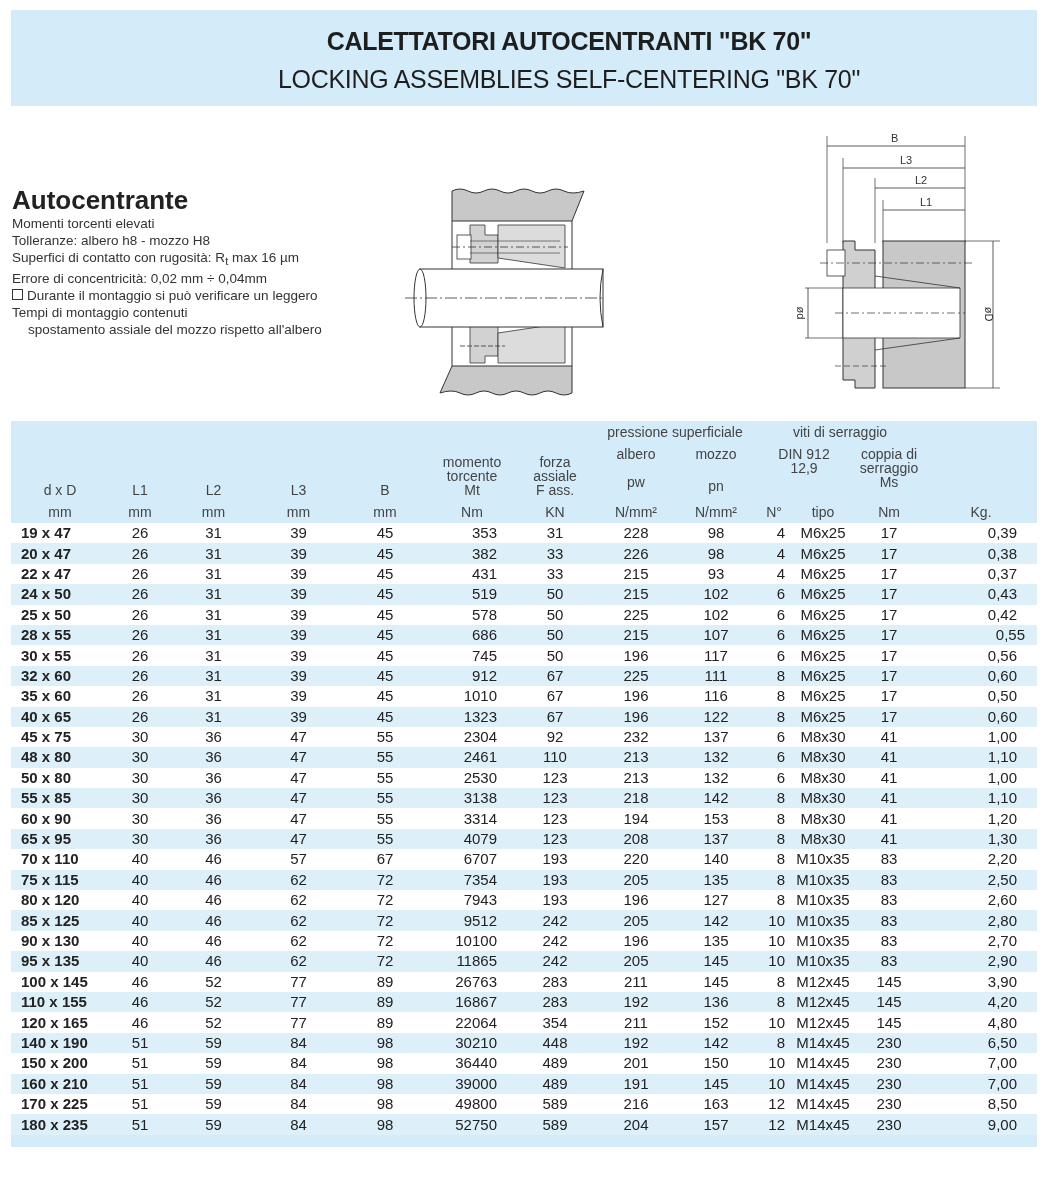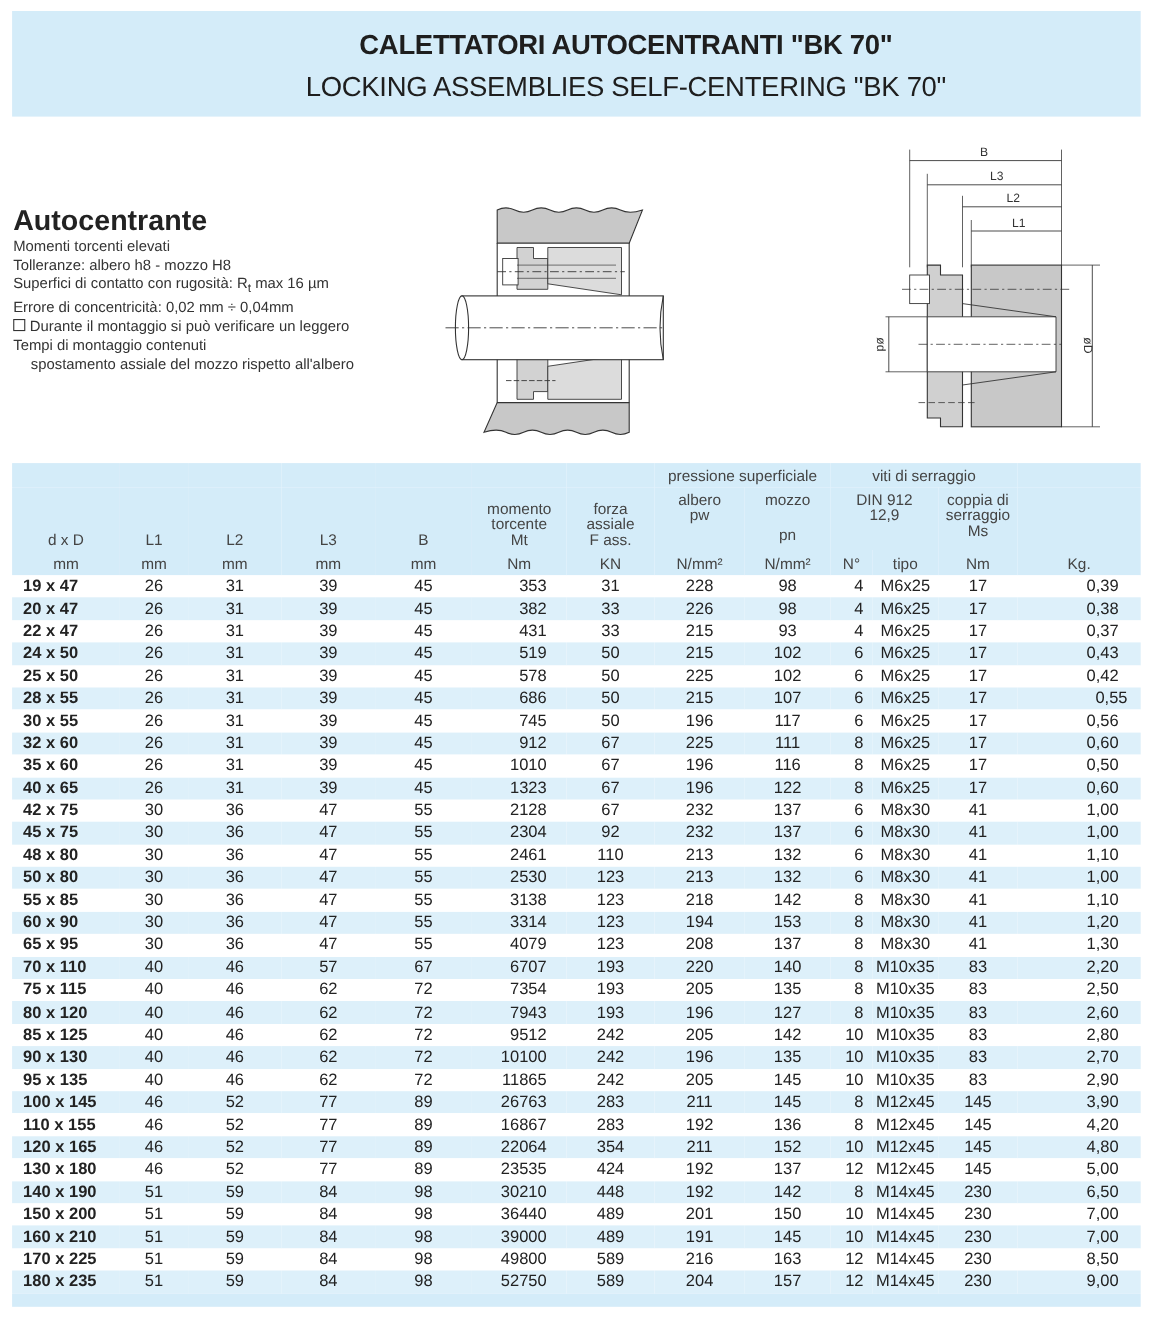--- a/index.html
+++ b/index.html
@@ -160,21 +160,21 @@
             <div>torcente</div>
             <div>Mt</div>
           </th>
         <th>
             <div>forza</div>
             <div>assiale</div>
             <div>F ass.</div>
           </th>
         <th style="vertical-align:top;padding-top:4px">
             <div>albero</div>
-            <div style="">pw</div>
+            <div style="margin-top:14px">pw</div>
           </th>
         <th style="vertical-align:top;padding-top:4px">
             <div>mozzo</div>
             <div style="margin-top:18px">pn</div>
           </th>
         <th colspan="2" style="vertical-align:top;padding-top:4px">
             <div>DIN 912</div>
             <div>12,9</div>
           </th>
         <th style="vertical-align:top;padding-top:4px">
@@ -345,35 +345,20 @@
           <td class="rgt" style="padding-right: 18px;">1323</td>
           <td class="ctr">67</td>
           <td class="ctr">196</td>
           <td class="ctr">122</td>
           <td class="rgt" style="padding-right: 8px;">8</td>
           <td class="ctr">M6x25</td>
           <td class="ctr">17</td>
           <td class="rgt" style="padding-right: 20px;">0,60</td>
         </tr>
         <tr>
-          <td class="c-dxd">42 x 75</td>
-          <td class="ctr">30</td>
-          <td class="ctr">36</td>
-          <td class="ctr">47</td>
-          <td class="ctr">55</td>
-          <td class="rgt" style="padding-right: 18px;">2128</td>
-          <td class="ctr">67</td>
-          <td class="ctr">232</td>
-          <td class="ctr">137</td>
-          <td class="rgt" style="padding-right: 8px;">6</td>
-          <td class="ctr">M8x30</td>
-          <td class="ctr">41</td>
-          <td class="rgt" style="padding-right: 20px;">1,00</td>
-        </tr>
-        <tr>
           <td class="c-dxd">45 x 75</td>
           <td class="ctr">30</td>
           <td class="ctr">36</td>
           <td class="ctr">47</td>
           <td class="ctr">55</td>
           <td class="rgt" style="padding-right: 18px;">2304</td>
           <td class="ctr">92</td>
           <td class="ctr">232</td>
           <td class="ctr">137</td>
           <td class="rgt" style="padding-right: 8px;">6</td>
@@ -585,35 +570,20 @@
           <td class="rgt" style="padding-right: 18px;">22064</td>
           <td class="ctr">354</td>
           <td class="ctr">211</td>
           <td class="ctr">152</td>
           <td class="rgt" style="padding-right: 8px;">10</td>
           <td class="ctr">M12x45</td>
           <td class="ctr">145</td>
           <td class="rgt" style="padding-right: 20px;">4,80</td>
         </tr>
         <tr>
-          <td class="c-dxd">130 x 180</td>
-          <td class="ctr">46</td>
-          <td class="ctr">52</td>
-          <td class="ctr">77</td>
-          <td class="ctr">89</td>
-          <td class="rgt" style="padding-right: 18px;">23535</td>
-          <td class="ctr">424</td>
-          <td class="ctr">192</td>
-          <td class="ctr">137</td>
-          <td class="rgt" style="padding-right: 8px;">12</td>
-          <td class="ctr">M12x45</td>
-          <td class="ctr">145</td>
-          <td class="rgt" style="padding-right: 20px;">5,00</td>
-        </tr>
-        <tr>
           <td class="c-dxd">140 x 190</td>
           <td class="ctr">51</td>
           <td class="ctr">59</td>
           <td class="ctr">84</td>
           <td class="ctr">98</td>
           <td class="rgt" style="padding-right: 18px;">30210</td>
           <td class="ctr">448</td>
           <td class="ctr">192</td>
           <td class="ctr">142</td>
           <td class="rgt" style="padding-right: 8px;">8</td>

